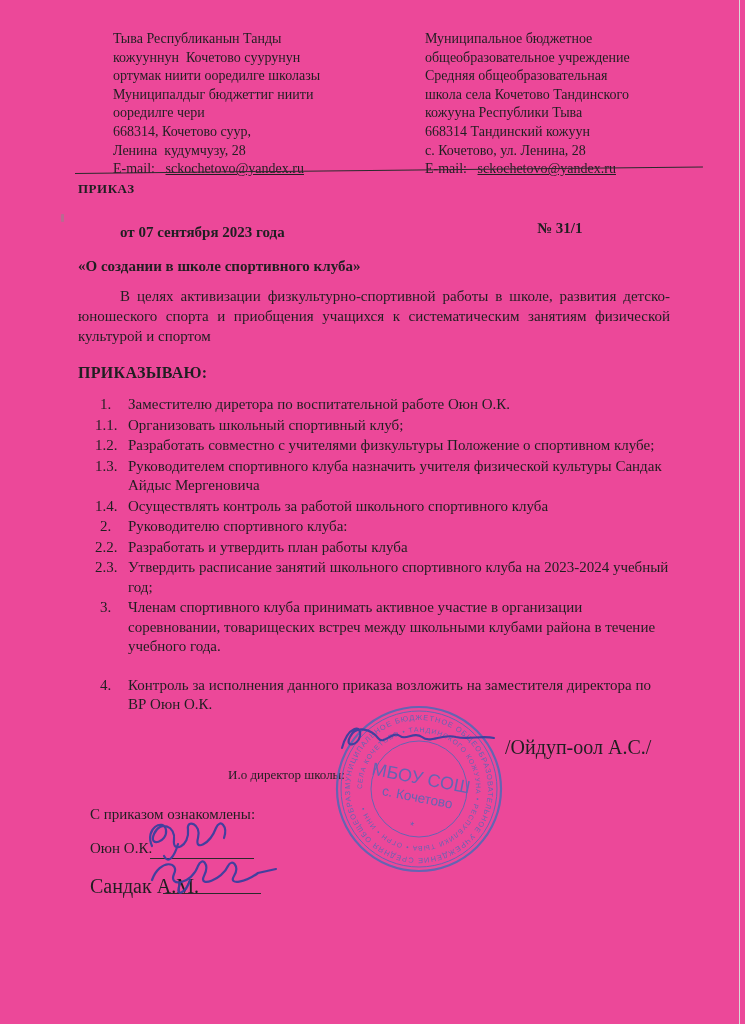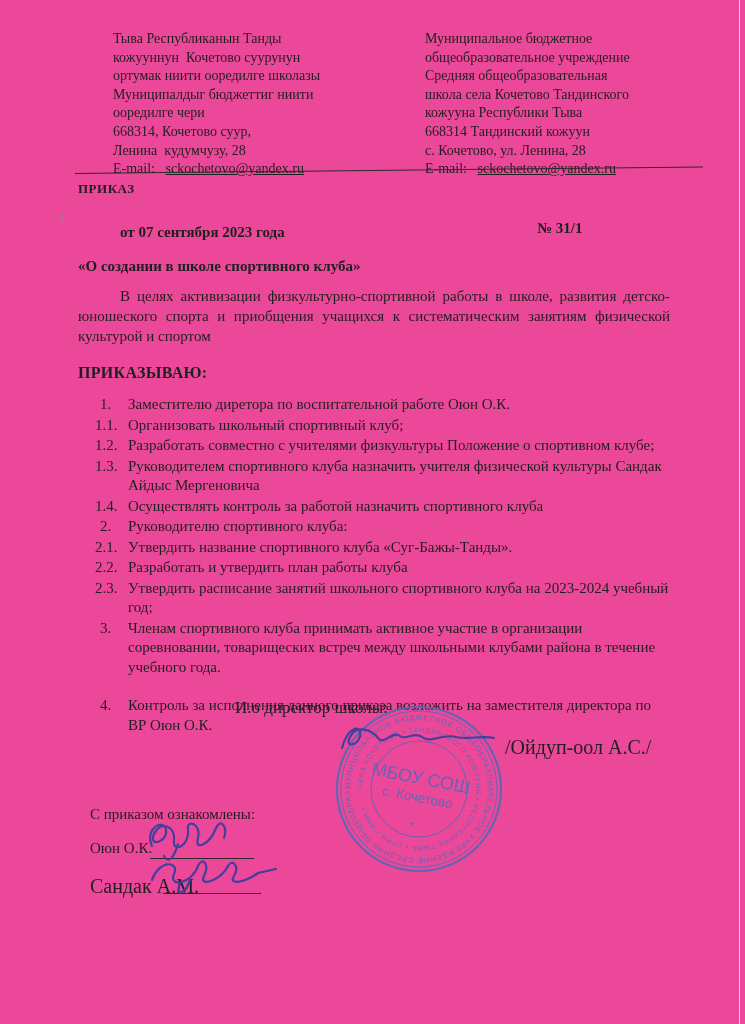--- a/index.html
+++ b/index.html
@@ -41,21 +41,21 @@
   .preamble{line-height:20px;text-indent:42px;text-align:justify;margin:0;}
   .orderword{font-weight:bold;font-size:16px;margin:18px 0 0 0;letter-spacing:.3px;}
 
   .items{margin-top:13px;line-height:19.5px;}
   .li{position:relative;padding-left:50px;margin-top:1px;}
   .li .num{position:absolute;left:22px;}
   .li.sub .num{left:17px;}
   .li.gap{margin-top:19px;}
 
   
-  .role{position:absolute;left:228px;top:698px;font-size:17px;white-space:nowrap;margin-left:7px;}
+  .role{position:absolute;left:228px;top:767px;font-size:13px;white-space:nowrap;}
   .sign-name{position:absolute;left:505px;top:736px;font-size:20px;white-space:nowrap;}
 
   .stamp{position:absolute;left:332px;top:702px;width:174px;height:174px;opacity:.88;}
   .sig{position:absolute;}
   .sig-director{left:336px;top:718px;}
   .sig-oyun{left:138px;top:816px;}
   .sig-sandak{left:142px;top:852px;}
 
   
   .ack-title{position:absolute;left:90px;top:806px;font-size:15px;}
@@ -111,23 +111,22 @@
   <div class="subject">«О создании в школе спортивного клуба»</div>
 
   <div class="bodytext">
     <p class="preamble">В целях активизации физкультурно-спортивной работы в школе, развития детско-юношеского спорта и приобщения учащихся к систематическим занятиям физической культурой и спортом</p>
     <p class="orderword">ПРИКАЗЫВАЮ:</p>
     <div class="items">
         <div class="li"><span class="num">1.</span><span class="txt">Заместителю диретора по воспитательной работе Оюн О.К.</span></div>
         <div class="li sub"><span class="num">1.1.</span><span class="txt">Организовать школьный спортивный клуб;</span></div>
         <div class="li sub"><span class="num">1.2.</span><span class="txt">Разработать совместно с учителями физкультуры Положение о спортивном клубе;</span></div>
         <div class="li sub"><span class="num">1.3.</span><span class="txt">Руководителем спортивного клуба назначить учителя физической культуры Сандак Айдыс Мергеновича</span></div>
-        <div class="li sub"><span class="num">1.4.</span><span class="txt">Осуществлять контроль за работой назначить спортивного клуба</span></div>
+        <div class="li sub"><span class="num">1.4.</span><span class="txt">Осуществлять контроль за работой школьного спортивного клуба</span></div>
         <div class="li"><span class="num">2.</span><span class="txt">Руководителю спортивного клуба:</span></div>
-        <div class="li sub"><span class="num">2.1.</span><span class="txt">Утвердить название спортивного клуба «Суг-Бажы-Танды».</span></div>
         <div class="li sub"><span class="num">2.2.</span><span class="txt">Разработать и утвердить план работы клуба</span></div>
         <div class="li sub"><span class="num">2.3.</span><span class="txt">Утвердить расписание занятий школьного спортивного клуба на 2023-2024 учебный год;</span></div>
         <div class="li"><span class="num">3.</span><span class="txt">Членам спортивного клуба принимать активное участие в организации соревновании, товарищеских встреч между школьными клубами района в течение учебного года.</span></div>
         <div class="li gap"><span class="num">4.</span><span class="txt">Контроль за исполнения данного приказа возложить на заместителя директора по ВР Оюн О.К.</span></div>
       </div>
   </div>
 
   <div class="role">И.о директор школы:</div>
   <div class="sign-name">/Ойдуп-оол А.С./</div>
 

